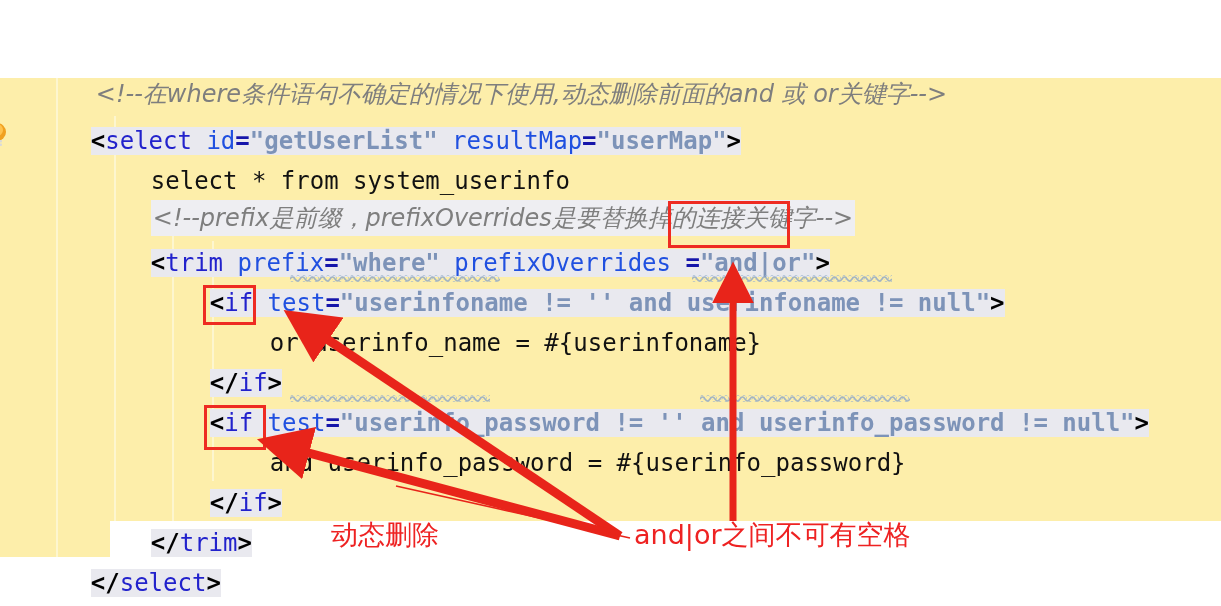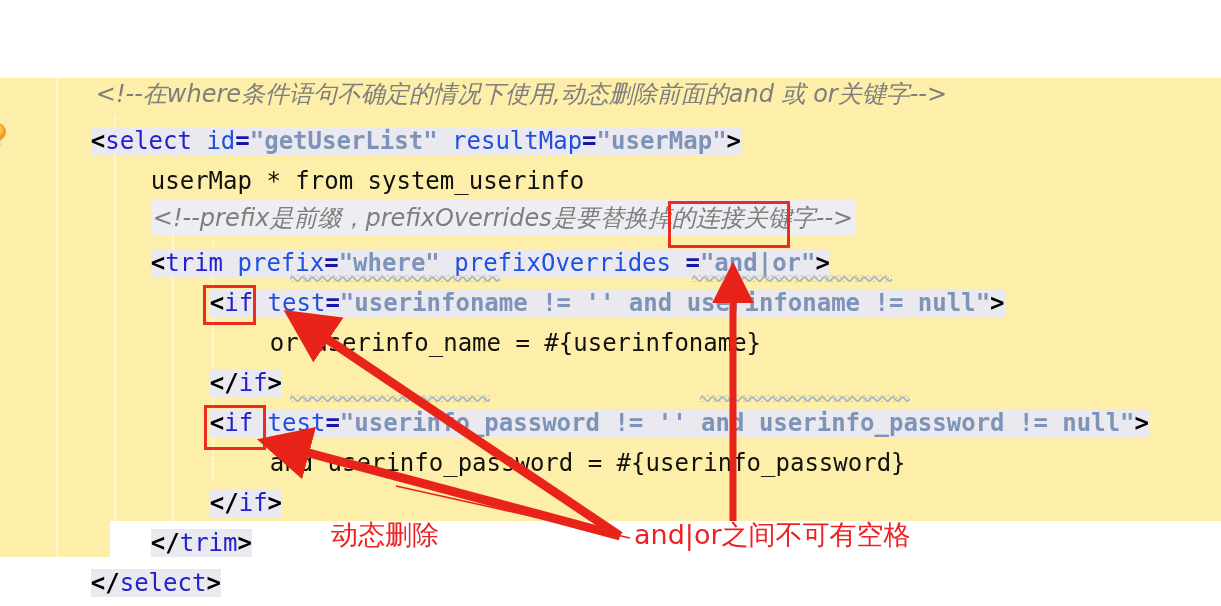--- a/index.html
+++ b/index.html
@@ -102,21 +102,21 @@
 
   <div class="line" style="top:18px;left:38px;width:1000px;">
     <span class="comment">&lt;!--在where条件语句不确定的情况下使用,动态删除前面的and 或 or关键字--&gt;</span>
   </div>
 
   <div class="line" style="top:65px;left:33px;">
     <span class="code hl"><span class="seg punct">&lt;</span><span class="seg tagname">select</span><span class="seg plain"> </span><span class="seg attr">id</span><span class="seg eq">=</span><span class="seg aval">"getUserList"</span><span class="seg plain"> </span><span class="seg attr">resultMap</span><span class="seg eq">=</span><span class="seg aval">"userMap"</span><span class="seg punct">&gt;</span></span>
   </div>
 
   <div class="line" style="top:105px;left:93px;">
-    <span class="code"><span class="seg plain">userMap * from system_userinfo</span></span>
+    <span class="code"><span class="seg plain">select * from system_userinfo</span></span>
   </div>
 
   <div class="line" style="top:142px;left:93px;">
     <span class="comment hl-c" style="padding:4px 2px;">&lt;!--prefix是前缀，prefixOverrides是要替换掉的连接关键字--&gt;</span>
   </div>
 
   <div class="line" style="top:187px;left:93px;">
     <span class="code hl"><span class="seg punct">&lt;</span><span class="seg tagname">trim</span><span class="seg plain"> </span><span class="seg attr">prefix</span><span class="seg eq">=</span><span class="seg aval">"where"</span><span class="seg plain"> </span><span class="seg attr">prefixOverrides</span><span class="seg eq"> =</span><span class="seg aval">"and|or"</span><span class="seg punct">&gt;</span></span>
   </div>
 

